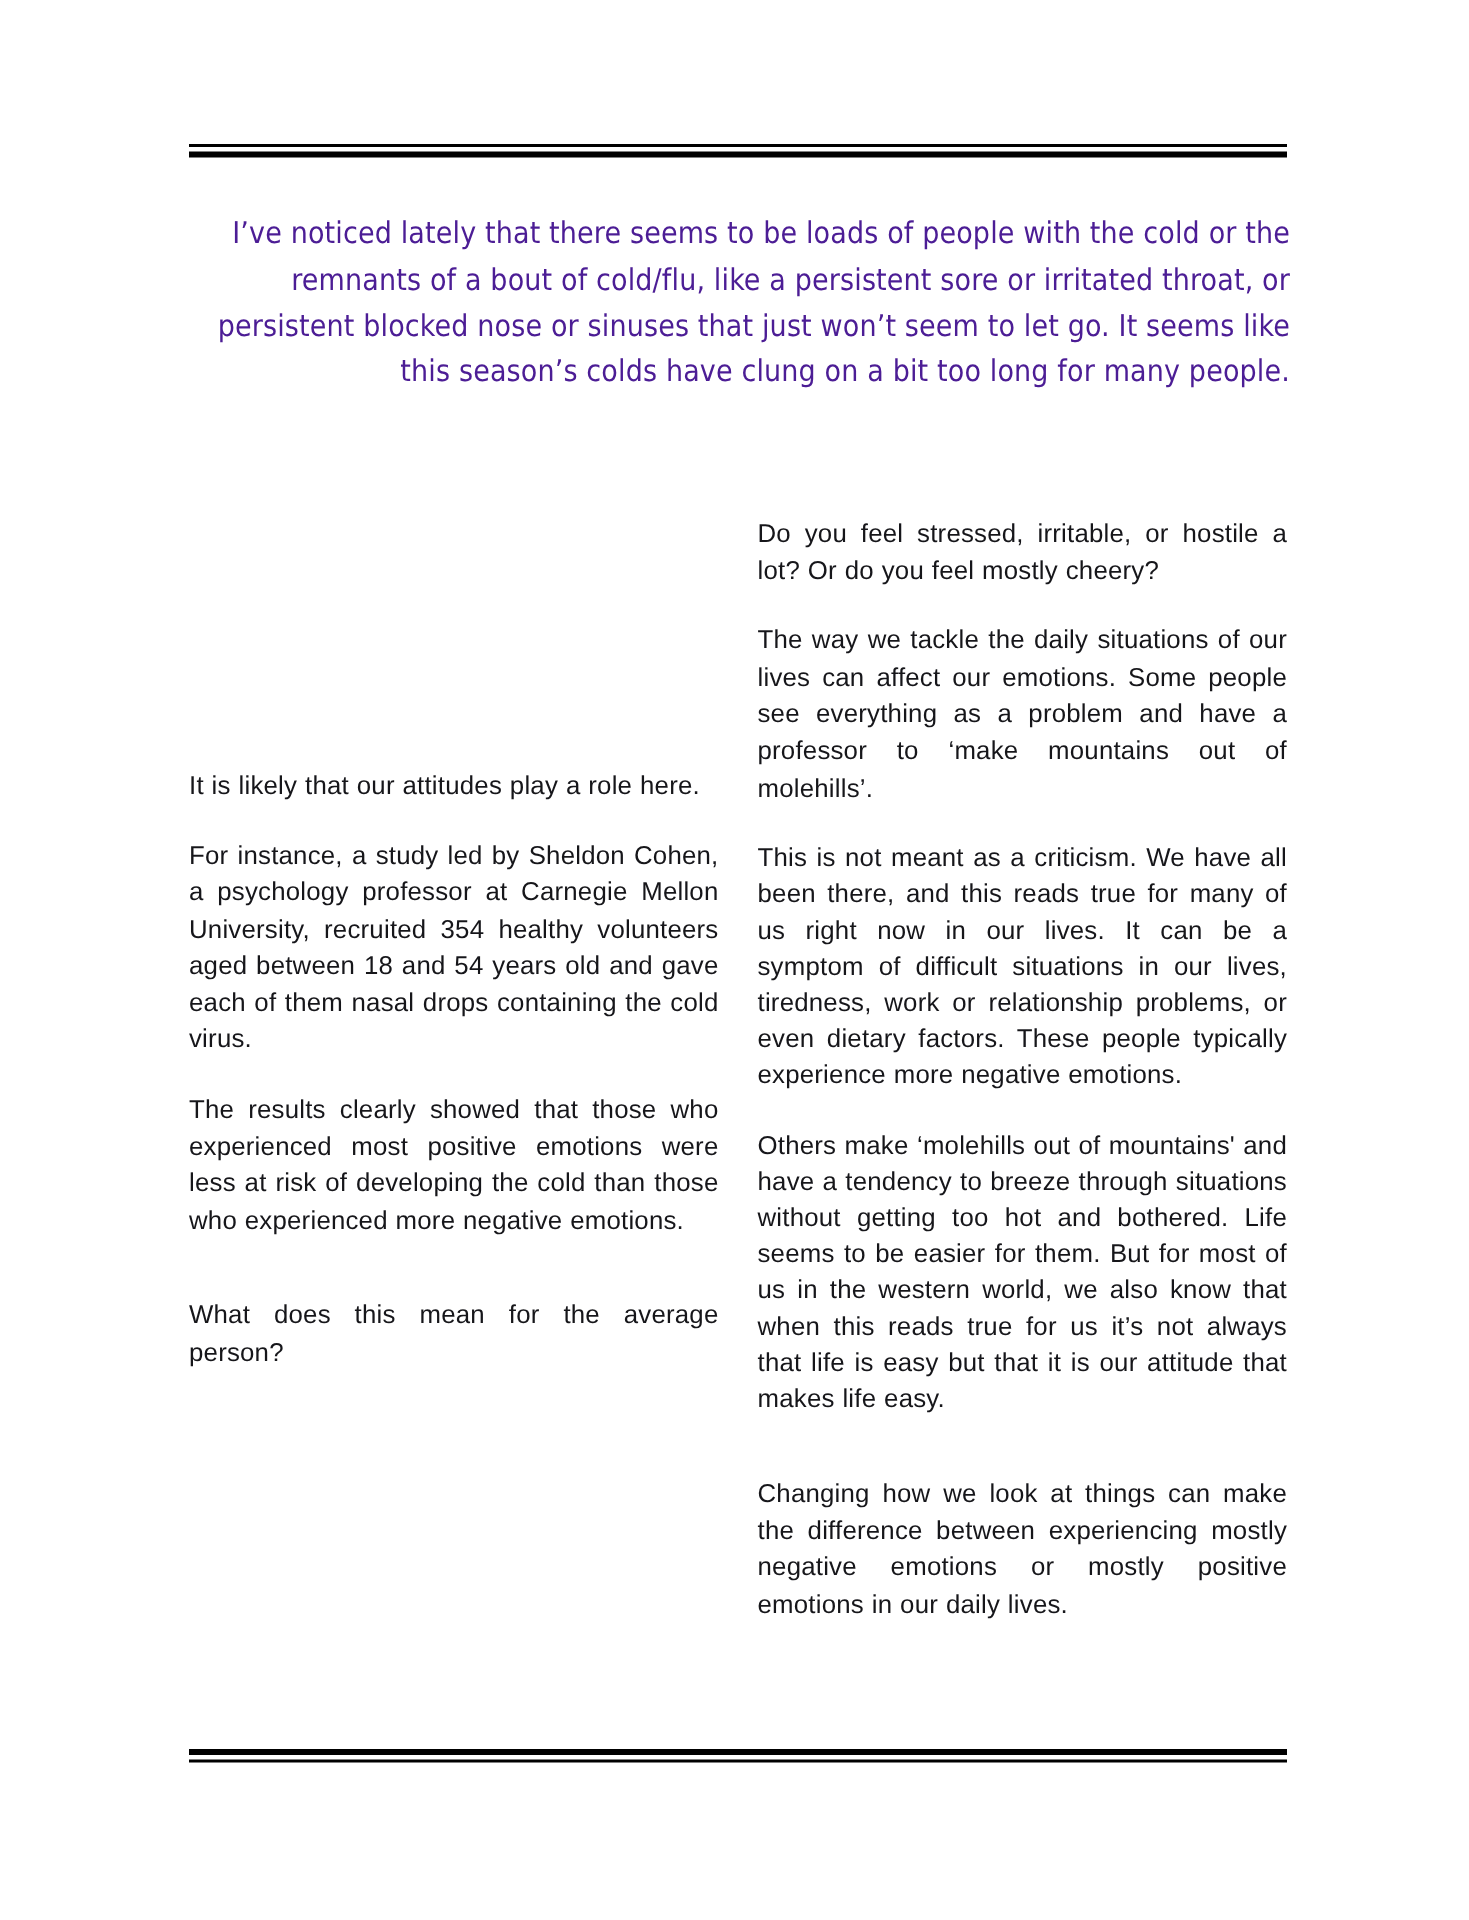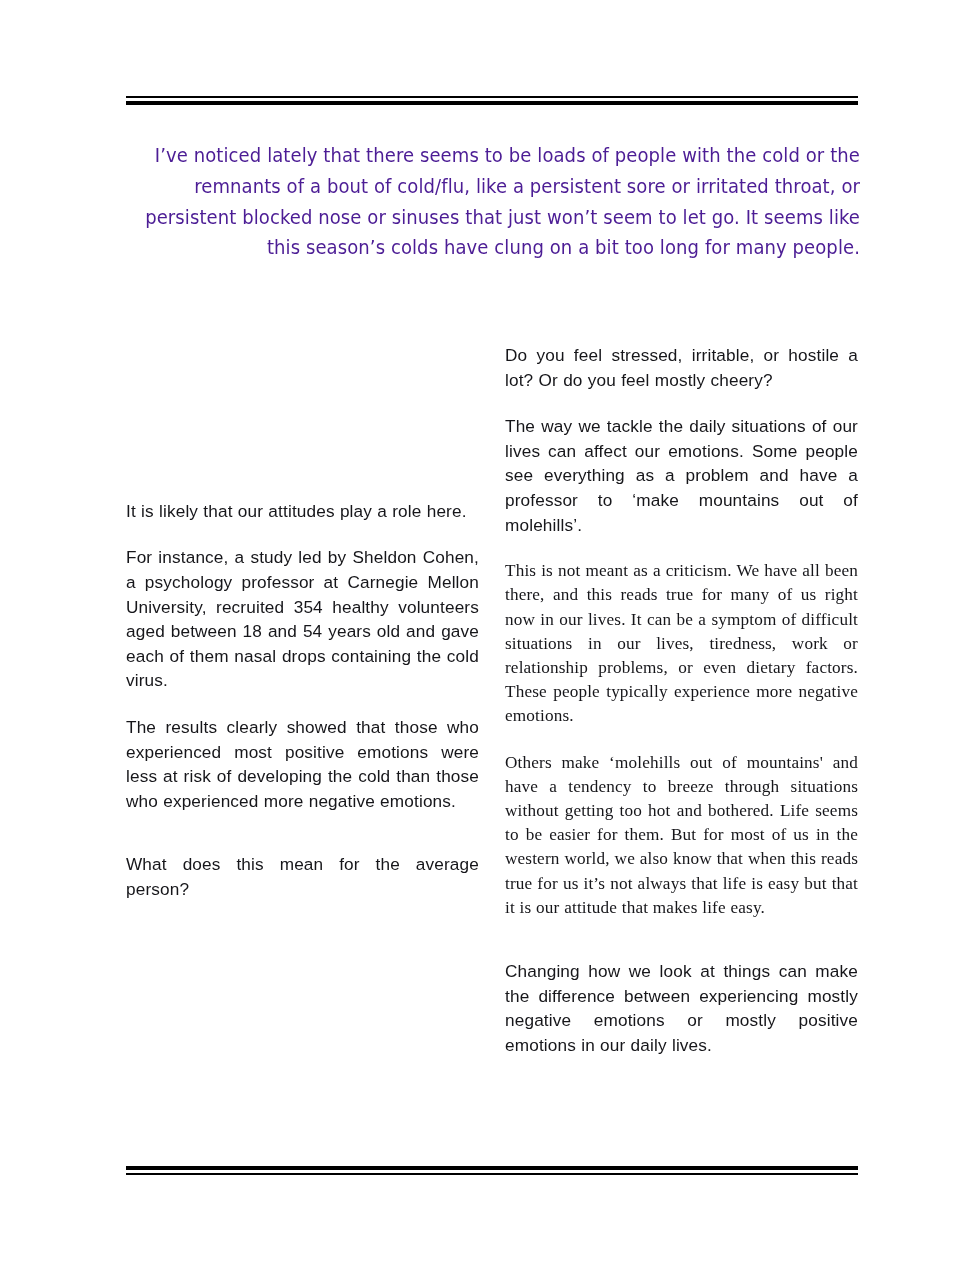--- a/index.html
+++ b/index.html
@@ -75,21 +75,21 @@
     font-size: 17.2px;
     line-height: 24.6px;
     text-align: justify;
     text-justify: inter-word;
     letter-spacing: 0.15px;
     word-spacing: 0.3px;
   }
   .column p:last-child { margin-bottom: 0; margin-top: 39px; }
 
   
-  .column.right p.tight { line-height: 24.2px; font-family: Liberation Serif, serif; }
+  .column.right p.tight { line-height: 24.2px; }
 </style>
 </head>
 <body>
 
 <div class="page">
 
   <div class="rule rule-top">
     <div class="line line-thin"></div>
     <div class="gap"></div>
     <div class="line line-thick"></div>

